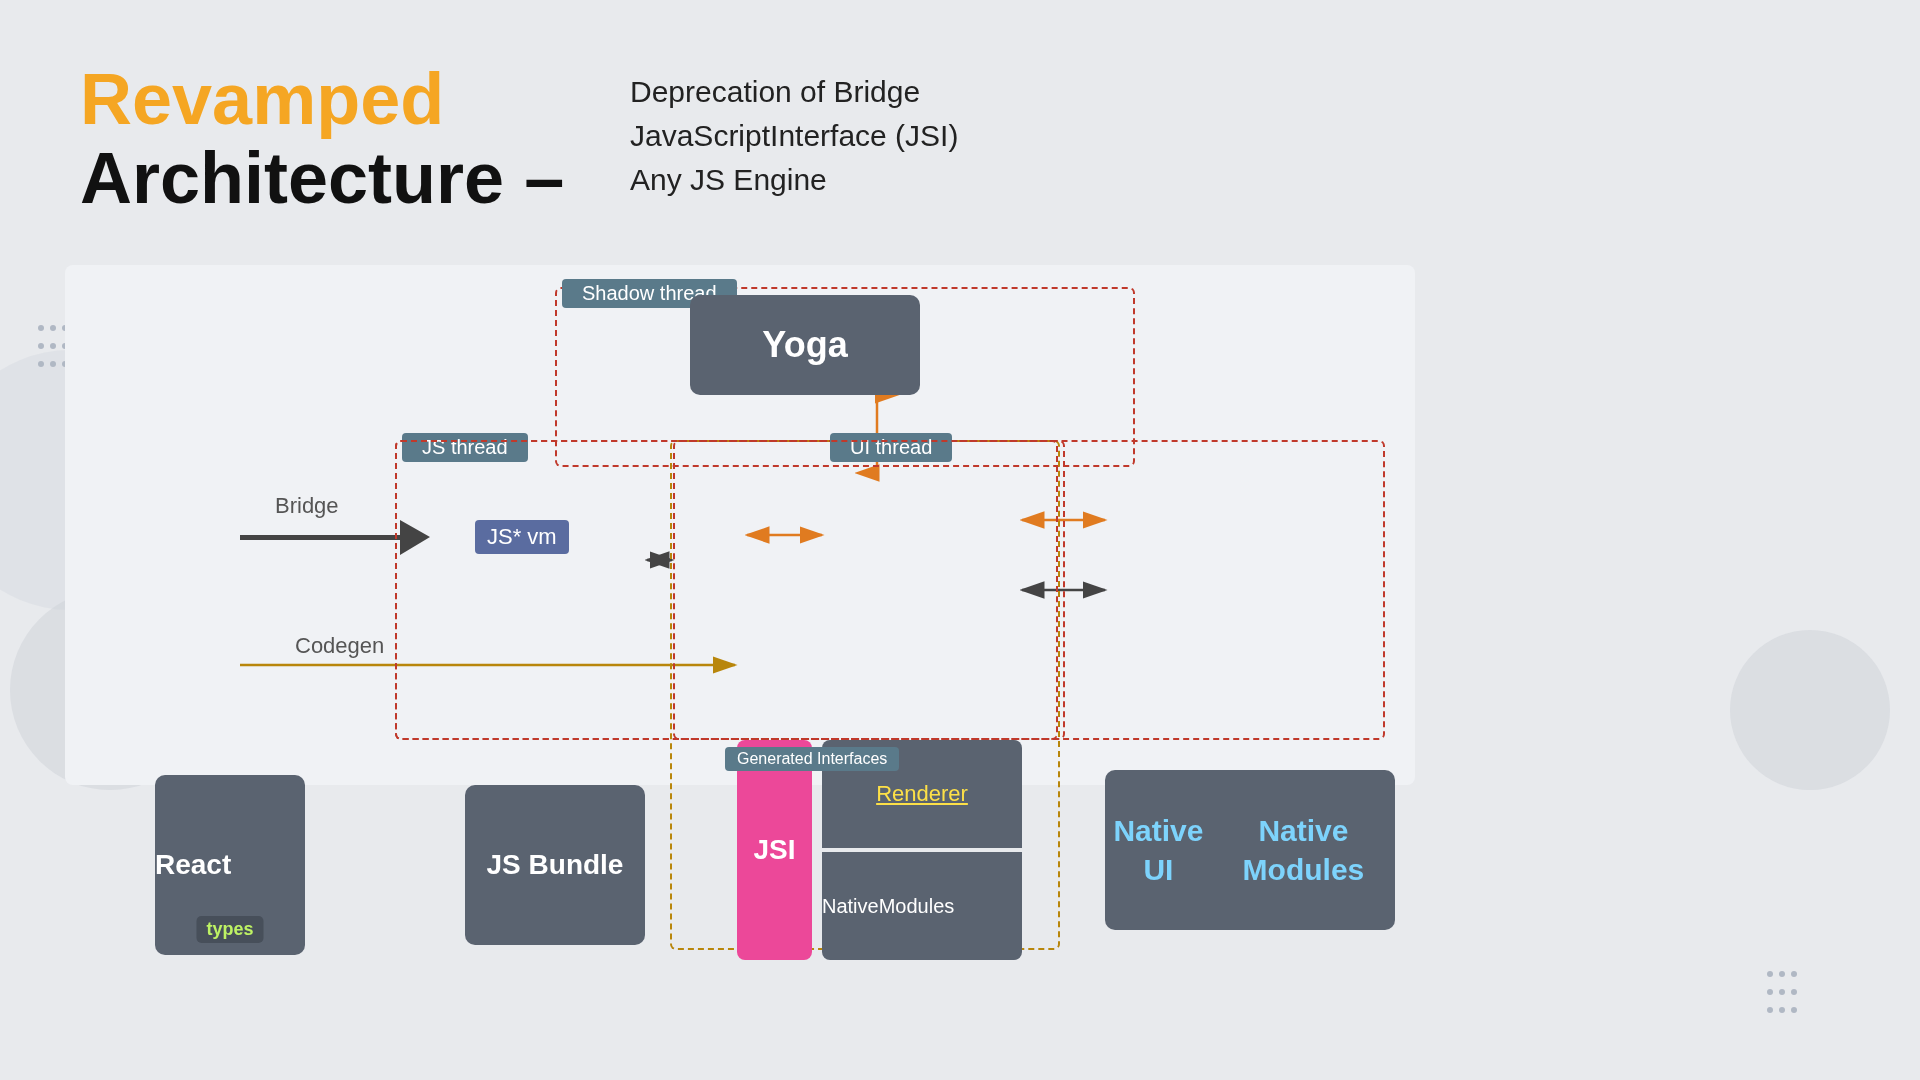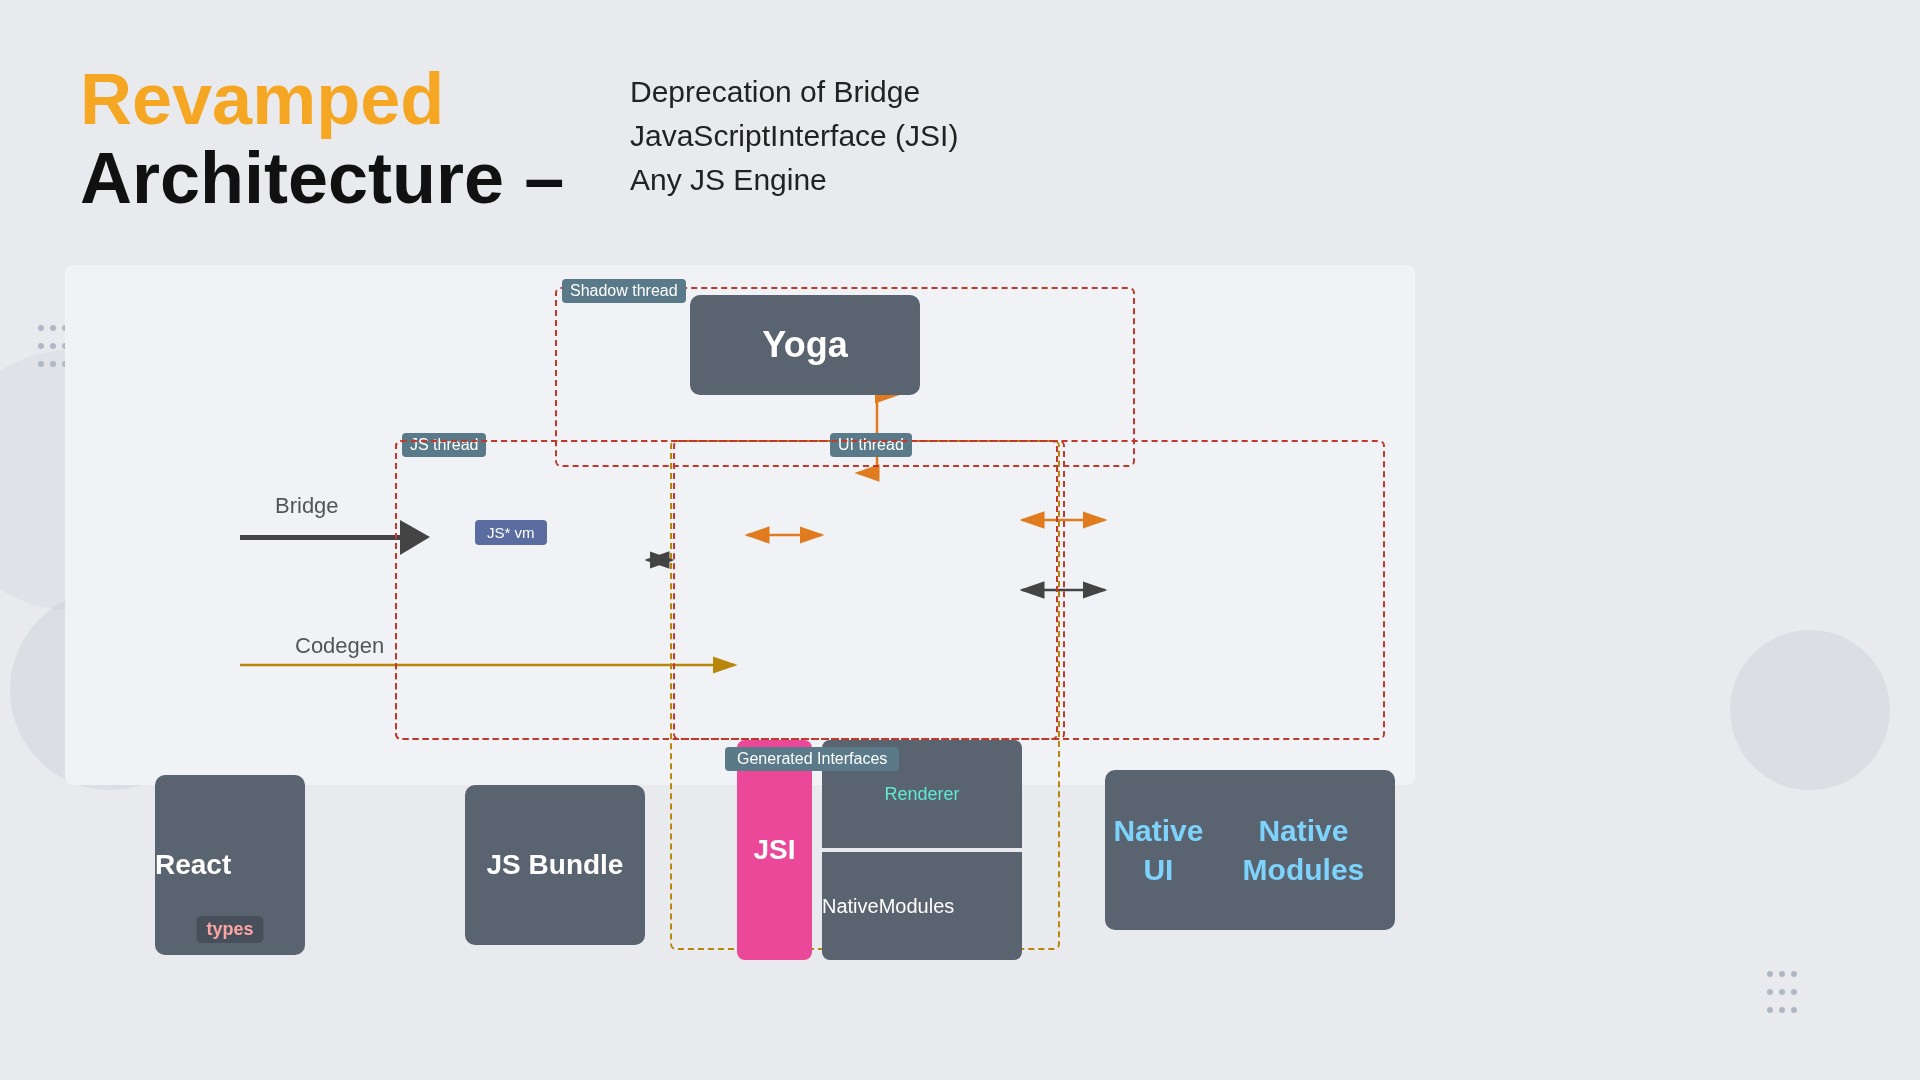--- a/index.html
+++ b/index.html
@@ -94,21 +94,21 @@
 
     .react-box .types-badge {
       position: absolute;
       bottom: 12px;
       left: 50%;
       transform: translateX(-50%);
       background: #474f5a;
       border-radius: 5px;
       padding: 3px 10px;
       font-size: 18px;
-      color: #fca5a5;
+      color: #bef264;
       white-space: nowrap;
     }
 
     
     .jsbundle-box {
       position: absolute;
       top: 520px;
       left: 400px;
       width: 180px;
       height: 160px;
@@ -151,23 +151,24 @@
       flex-direction: column;
     }
 
     .renderer-box {
       background: #5a6370;
       border-radius: 8px 8px 0 0;
       flex: 1;
       display: flex;
       align-items: center;
       justify-content: center;
-      color: #5eead4;
-      font-size: 18px;
+      color: #fde047;
+      font-size: 22px;
       font-weight: 500;
+      text-decoration: underline;
     }
 
     .nativemodules-box {
       background: #5a6370;
       border-radius: 0 0 8px 8px;
       flex: 1;
       display: flex;
       align-items: center;
       color: white;
       font-size: 20px;
@@ -209,22 +210,22 @@
       color: white;
       font-size: 36px;
       font-weight: 700;
     }
 
     
     .thread-label {
       position: absolute;
       background: #5a7a8a;
       color: white;
-      font-size: 16px;
-      padding: 3px 8px;
+      font-size: 20px;
+      padding: 3px 20px;
       border-radius: 4px;
     }
 
     
     .dashed-box {
       position: absolute;
       border: 2px dashed;
       border-radius: 6px;
     }
 
@@ -244,21 +245,21 @@
       font-size: 16px;
       padding: 3px 12px;
       border-radius: 4px;
     }
 
     
     .jsvm-label {
       position: absolute;
       background: #5a6ca0;
       color: white;
-      font-size: 15px;
+      font-size: 22px;
       padding: 4px 12px;
       border-radius: 4px;
     }
 
     
     .arrows-svg {
       position: absolute;
       top: 0;
       left: 0;
       width: 100%;

